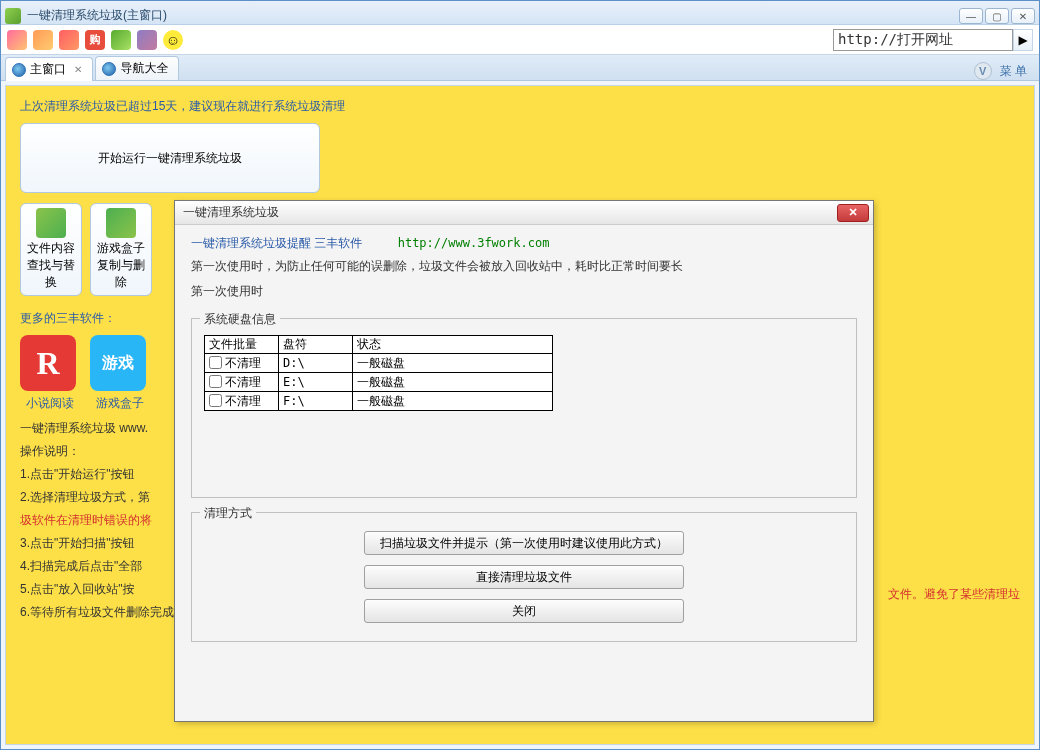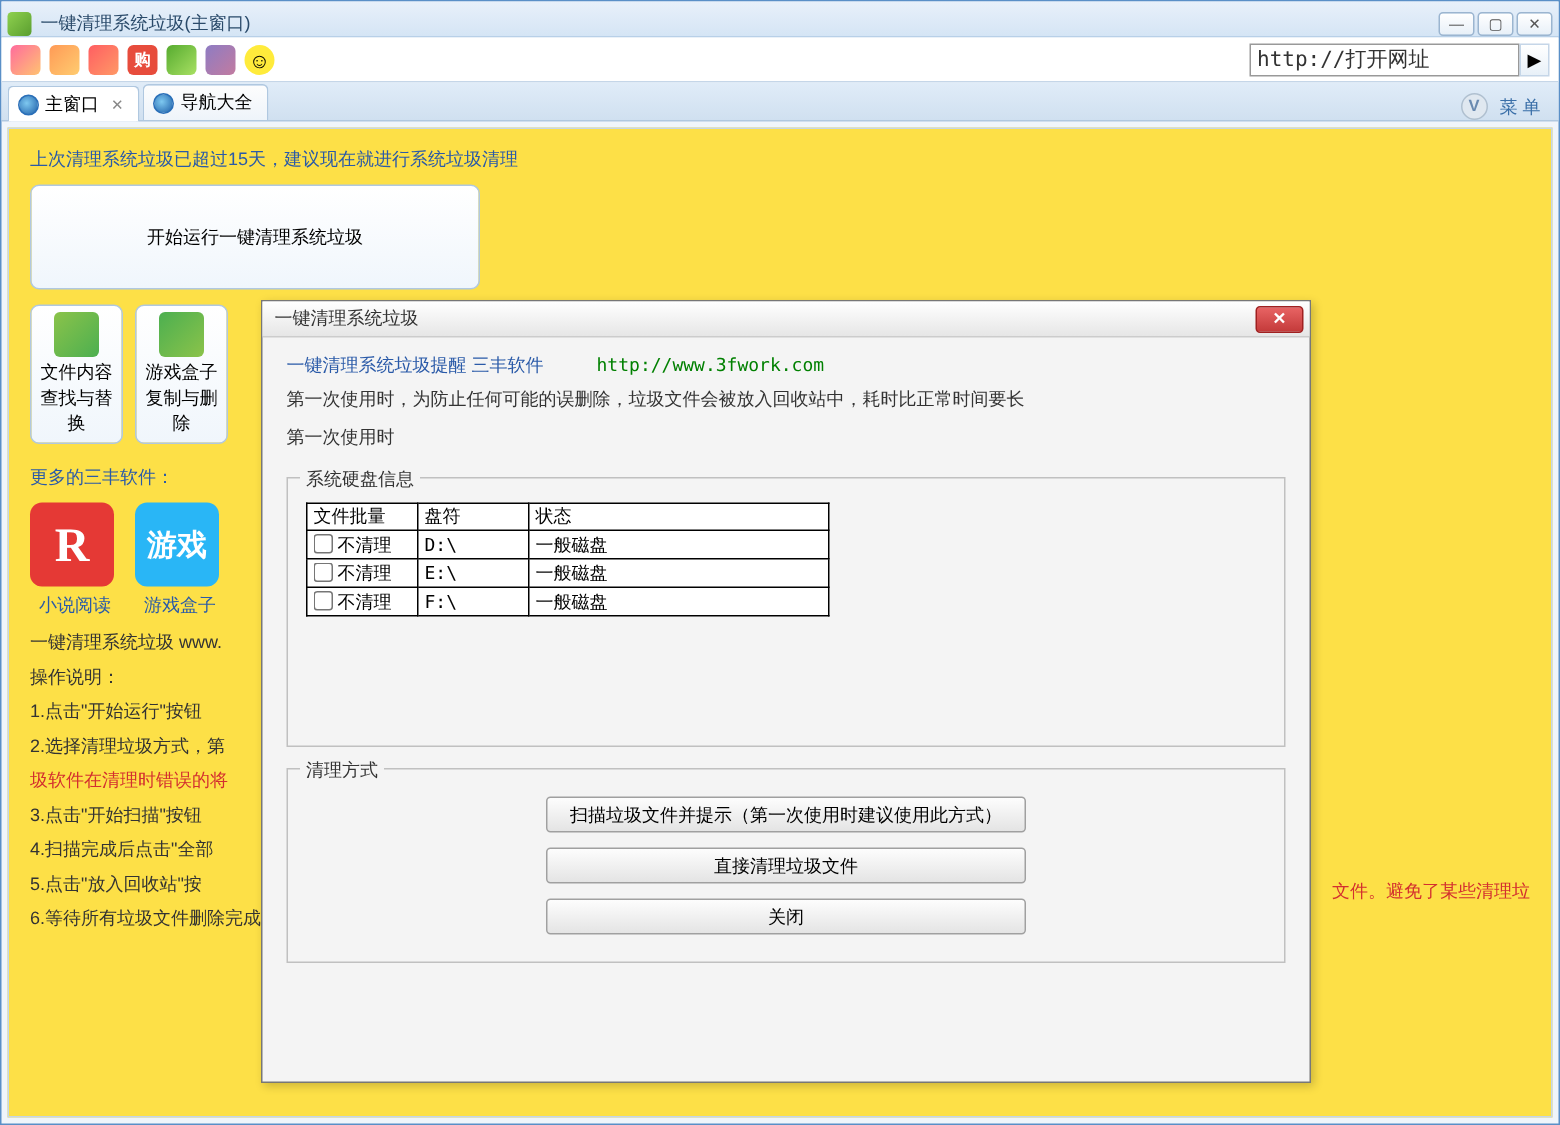--- a/index.html
+++ b/index.html
@@ -48,21 +48,21 @@
 .bb.small .sm-icon { width:30px; height:30px; border-radius:4px; margin-bottom:2px; }
 .i1 { background: linear-gradient(135deg,#8bc34a,#4caf50); }
 .i2 { background: linear-gradient(135deg,#4caf50,#8bc34a); }
 
 .more-soft { color: #2a5aa8; margin-top: 14px; margin-bottom: 8px; }
 .soft-cards { display:flex; gap:10px; margin-bottom:8px; }
 .card { width:60px; text-align:center; }
 .card .thumb { width:56px; height:56px; border-radius:8px; display:flex; align-items:center; justify-content:center; color:#fff; font-size:32px; font-weight:bold; margin-bottom:4px; }
 .card .lbl { color:#2a5aa8; }
 .thumb.r { background:#e53935; font-family:serif; }
-.thumb.g { background:#29b6f6; font-size:20px; }
+.thumb.g { background:#29b6f6; font-size:16px; }
 
 .desc-lines p { margin: 6px 0; color:#333; }
 .desc-lines .red { color:#d32f2f; }
 .trail-right { position:absolute; right:14px; top:500px; color:#d32f2f; }
 
 
 .modal { position: absolute; left: 168px; top: 114px; width: 700px; height: 522px; background: #f4f4f4; border: 1px solid #777; box-shadow: 2px 2px 6px rgba(0,0,0,0.2); display:flex; flex-direction:column; }
 .modal-titlebar { height: 24px; background: linear-gradient(#fff,#e6e6e6); border-bottom: 1px solid #ccc; display:flex; align-items:center; padding:0 4px; }
 .modal-titlebar .mtitle { flex:1; color:#333; padding-left:4px; }
 .close-btn { width: 32px; height: 18px; background: linear-gradient(#e86464,#c43a3a); border:1px solid #a02020; border-radius:3px; display:flex; align-items:center; justify-content:center; color:#fff; font-size:11px; font-weight:bold; cursor:pointer; }

